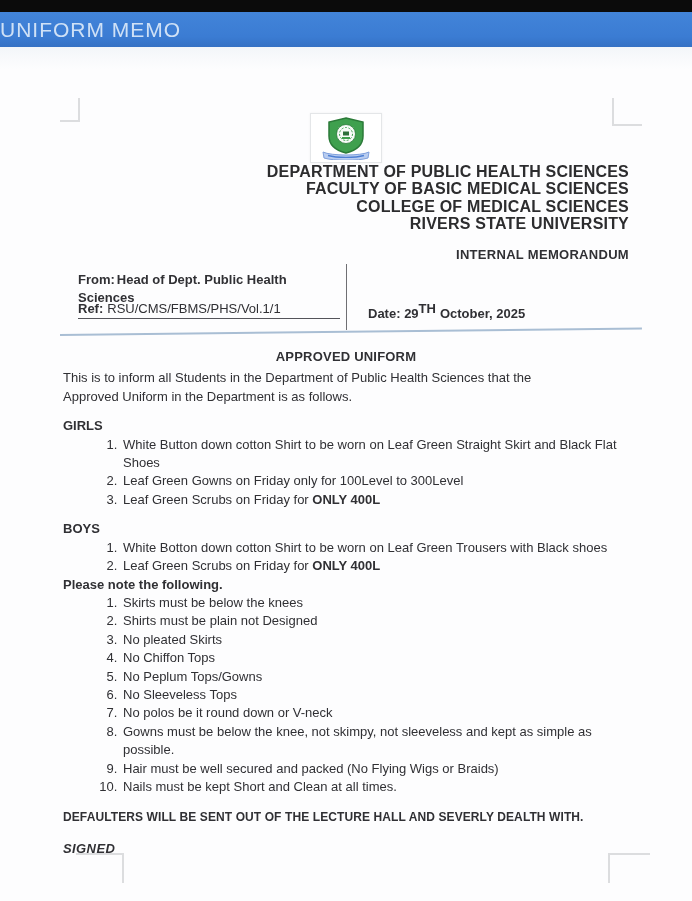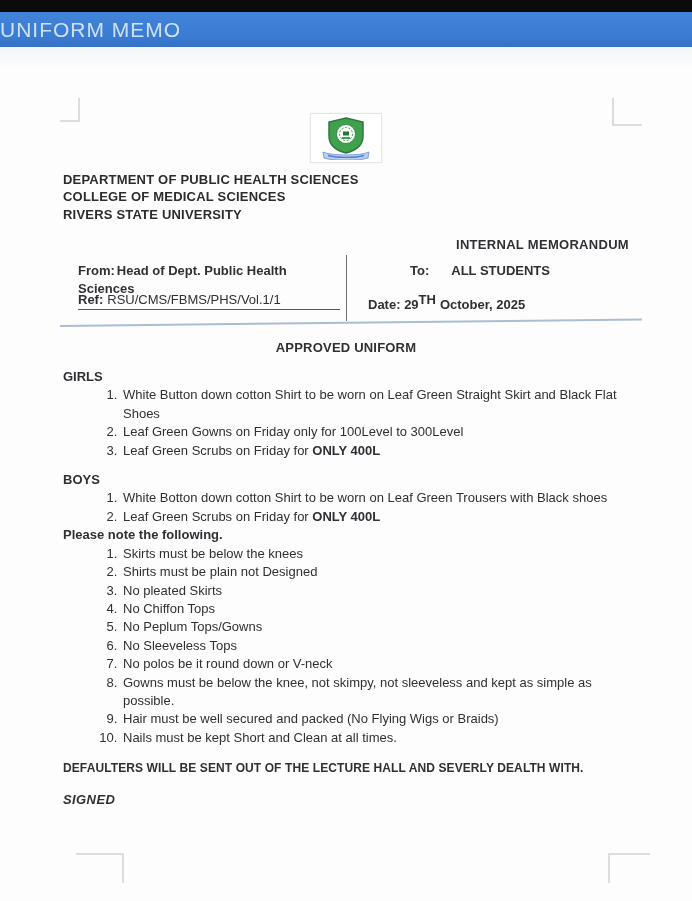--- a/index.html
+++ b/index.html
@@ -26,21 +26,21 @@
   .mark-bl { left:76px;  top:853px; width:46px; height:28px; border-top:2px solid #dcdddf;   border-right:2px solid #dcdddf; }
   .mark-br { left:608px; top:853px; width:40px; height:28px; border-top:2px solid #dcdddf;   border-left:2px solid #dcdddf; }
 
   .doc { position:relative; padding:66px 63px 0 63px; font-size:13px; line-height:18.4px; }
 
   .logo-box {
     width:70px; height:48px; margin:0 auto; background:#fff;
     border:1px solid #e4e6e8; box-shadow:0 0 2px rgba(0,0,0,0.06);
     display:flex; align-items:center; justify-content:center;
   }
-  .letterhead { text-align:left; margin-top:8px; font-weight:bold; font-size:13px; line-height:17.4px; letter-spacing:0.2px; color:#2c2c2e; }
+  .letterhead { text-align:right; font-weight:bold; font-size:16px; line-height:17.4px; letter-spacing:0.2px; color:#2c2c2e; }
   .memo-title { text-align:right; margin-top:13px; font-weight:bold; letter-spacing:0.3px; }
 
   .meta { position:relative; margin:7px 0 0 15px; }
   .meta-row { display:flex; height:29px; align-items:flex-start; }
   .meta-row.r2 { height:27px; }
   .meta-cell-left { width:262px; }
   .meta-cell-left.ref-cell { border-bottom:1.5px solid #54545a; padding-bottom:0; }
   .meta-cell-right { padding-left:70px; }
   .meta-cell-right.date-cell { padding-left:28px; }
   .from-value { margin-left:2px; font-weight:bold; }
@@ -86,51 +86,50 @@
           <circle cx="31" cy="18" r="6.5" fill="none" stroke="#3fa04e" stroke-width="1" stroke-dasharray="2 1.6"></circle>
           <rect x="28" y="15.5" width="6" height="4" fill="#2e6f3a"></rect>
           <rect x="27" y="21" width="8" height="2" fill="#3fa04e"></rect>
           <path d="M8 36 C16 40 46 40 54 36 L53 42 C44 45 18 45 9 42 Z" fill="#b9cdf0" stroke="#7fa0dc" stroke-width="1"></path>
           <path d="M13 39.5 C22 42 40 42 49 39.5" fill="none" stroke="#4d7fd3" stroke-width="1.4"></path>
         </svg>
       </div>
 
       <div class="letterhead">
         <div>DEPARTMENT OF PUBLIC HEALTH SCIENCES</div>
+        <div>FACULTY OF BASIC MEDICAL SCIENCES</div>
         <div>COLLEGE OF MEDICAL SCIENCES</div>
         <div>RIVERS STATE UNIVERSITY</div>
       </div>
 
       <div class="memo-title">INTERNAL MEMORANDUM</div>
 
       <div class="meta">
         <div class="meta-divider"></div>
         <div class="meta-row">
           <div class="meta-cell-left">
             <b>From:</b><span class="from-value">Head of Dept. Public Health Sciences</span>
-          </div>
-          <div class="meta-cell-right">
-            <b>To:</b><b class="to-value">ALL STUDENTS</b>
           </div>
         </div>
         <div class="meta-row r2">
           <div class="meta-cell-left ref-cell">
             <b>Ref:</b><span class="ref-value">RSU/CMS/FBMS/PHS/Vol.1/1</span>
           </div>
           <div class="meta-cell-right date-cell">
             <b>Date:</b>
             <b>29</b><sup class="ord"><b>TH</b></sup><b class="date-rest">October, 2025</b>
           </div>
         </div>
       </div>
 
       <div class="rule-slanted"></div>
 
       <div class="subject">APPROVED UNIFORM</div>
 
+      <p class="intro">This is to inform all Students in the Department of Public Health Sciences that the Approved Uniform in the Department is as follows.</p>
 
       <div class="sec-heading">GIRLS</div>
       <ol class="memo-list">
         <li><span>White Button down cotton Shirt to be worn on Leaf Green Straight Skirt and Black Flat Shoes</span><b class="inline-bold"></b></li>
         <li><span>Leaf Green Gowns on Friday only for 100Level to 300Level</span><b class="inline-bold"></b></li>
         <li><span>Leaf Green Scrubs on Friday for </span><b class="inline-bold">ONLY 400L</b></li>
       </ol>
 
       <div class="sec-heading">BOYS</div>
       <ol class="memo-list">

